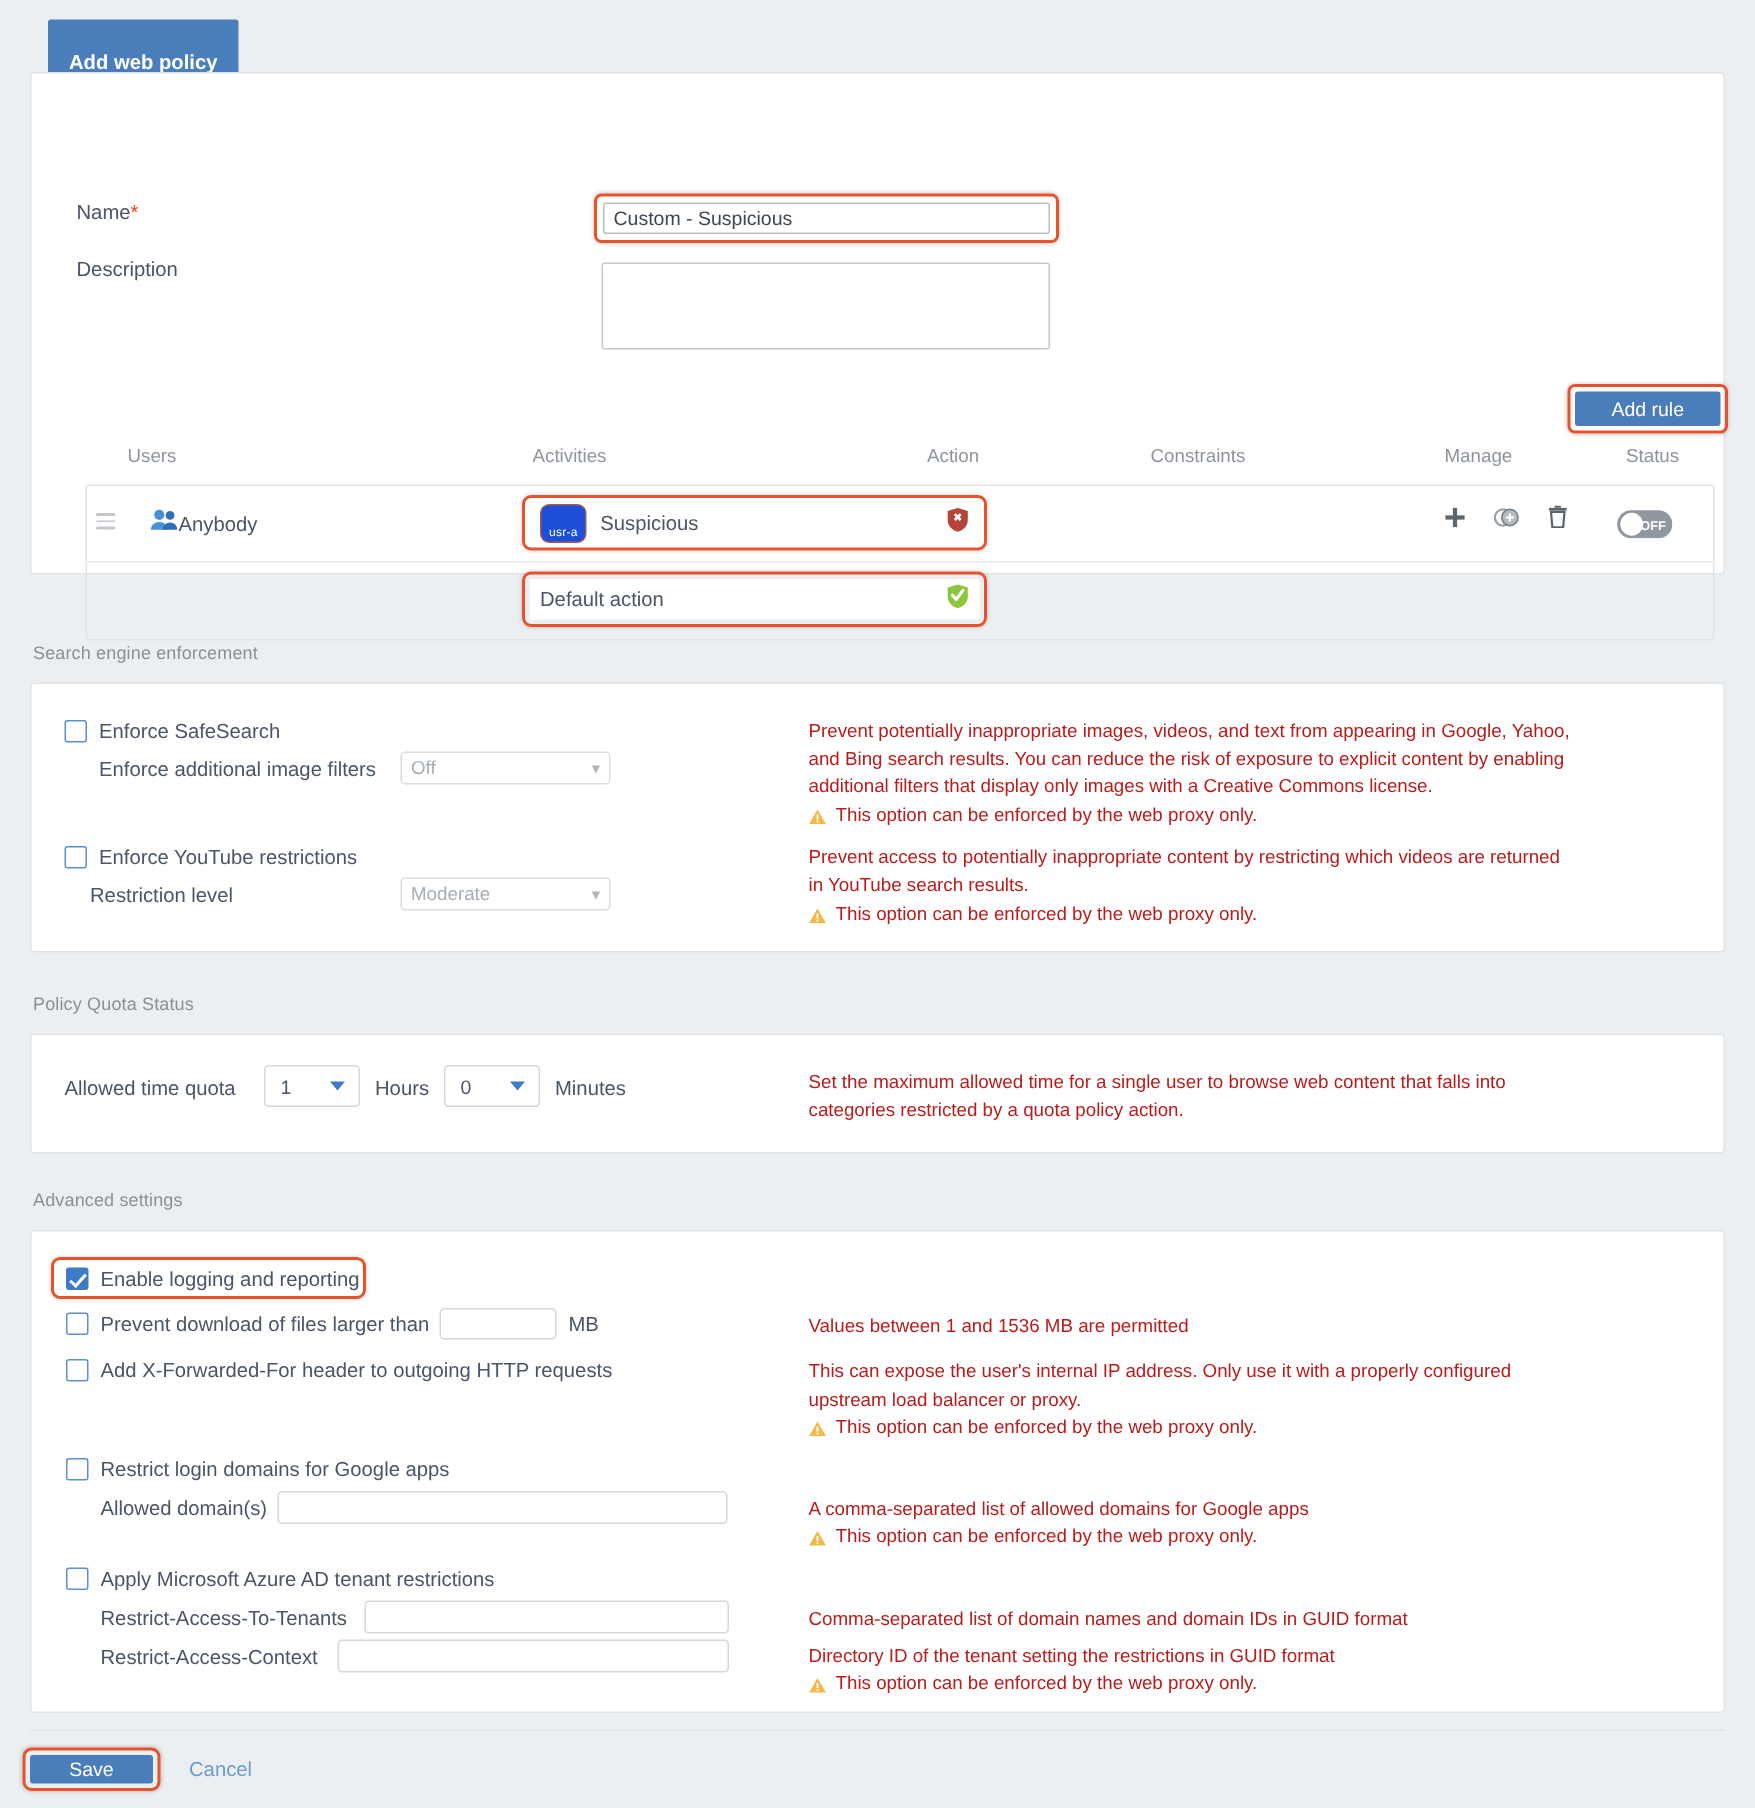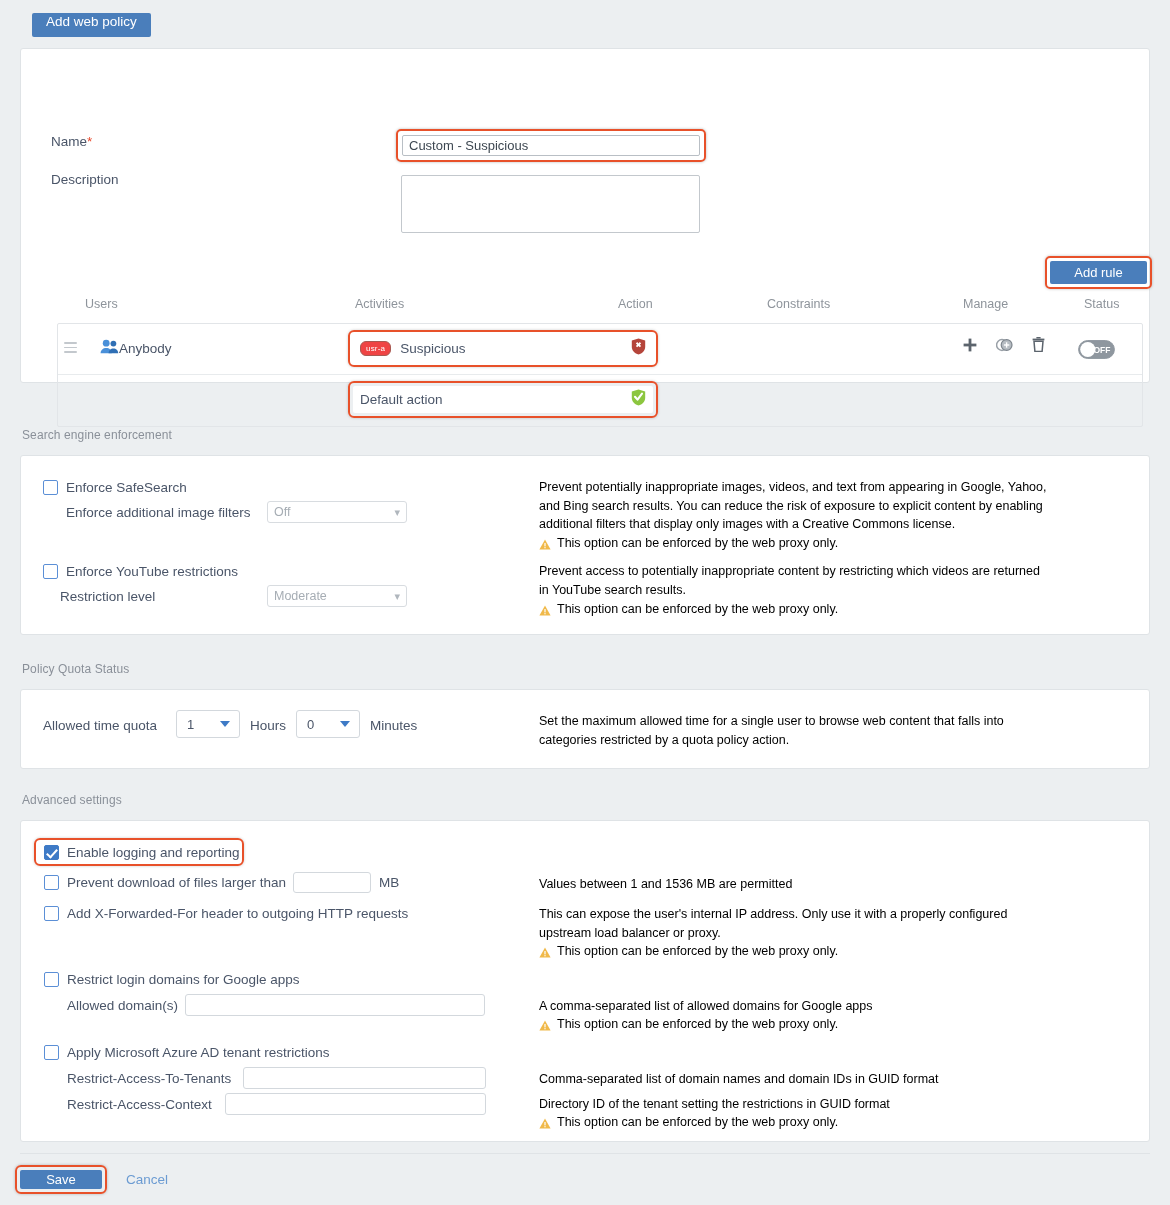--- a/index.html
+++ b/index.html
@@ -13,21 +13,21 @@
   }
   .page { position: relative; width: 1170px; height: 1205px; overflow: hidden; }
 
   
   .topbar { position: absolute; left: 0; top: 0; width: 1170px; height: 48px; background: #eceff1; }
   .add-web-policy {
     position: absolute; left: 32px; top: 13px;
     background: #4a7ebb; color: #ffffff;
     border: none; border-radius: 2px;
     font-size: 13.5px; font-family: "Liberation Sans", sans-serif;
-    padding: 2px 14px 8px; cursor: pointer; line-height: 1;
+    padding: 22px 14px 8px; cursor: pointer; line-height: 1; font-weight: bold;
   }
 
   
   .card {
     position: absolute; background: #ffffff;
     border: 1px solid #dfe3e6; border-radius: 3px;
   }
   .section-title {
     position: absolute; font-size: 12px; color: #8a9099; font-weight: 400;
     letter-spacing: .1px;
@@ -93,23 +93,23 @@
     position: absolute; left: 290px; top: 6px; width: 310px; height: 37px;
     border: 2.5px solid #e8512a; border-radius: 6px;
     box-shadow: 0 0 3px rgba(0,0,0,.2);
   }
   .act-box {
     position: absolute; left: 295px; top: 11px; width: 300px; height: 27px;
     background: #fff; display: flex; align-items: center; padding: 0 7px;
     border-radius: 2px; cursor: pointer;
   }
   .usr-pill {
-    display: inline-block; background: #ef4444; color: #ffffff;
+    display: inline-block; background: #1d4ed8; color: #ffffff;
     font-size: 8px; line-height: 11px; border-radius: 6px;
-    padding: 1px 5px 1px; letter-spacing: .2px; margin-right: 9px;
+    padding: 12px 5px 1px; letter-spacing: .2px; margin-right: 9px;
     border: 1px solid #a85a52;
   }
   .act-name { font-size: 13.5px; color: #4a5568; flex: 1; }
 
   .manage-cell { position: absolute; left: 905px; top: 13px; display: flex; align-items: center; gap: 19px; }
   .mg-icon { cursor: pointer; line-height: 0; }
   .status-cell { position: absolute; left: 1020px; top: 16px; cursor: pointer; }
 
   
   #title-search { left: 22px; top: 428px; }
@@ -128,21 +128,21 @@
   }
 
   .sel {
     position: absolute; height: 22px; border: 1px solid #d8dce0; border-radius: 3px;
     background: #fff; font-size: 12.5px; color: #a6adb4;
     font-family: "Liberation Sans", sans-serif; padding: 0 6px;
     display: flex; align-items: center; cursor: pointer;
   }
   .sel .chev { margin-left: auto; color: #b0b7bd; font-size: 11px; }
 
-  .help { position: absolute; font-size: 12.5px; color: #000000; line-height: 18.5px; }
+  .help { position: absolute; font-size: 12.5px; color: #b91c1c; line-height: 18.5px; }
   .warn-line { display: flex; align-items: flex-start; gap: 6px; }
   .warn-ico { flex: 0 0 auto; margin-top: 3px; }
 
   
   #title-quota { left: 22px; top: 662px; }
   #card-quota { left: 20px; top: 689px; width: 1130px; height: 80px; }
   .spin {
     position: absolute; height: 28px; border: 1px solid #d3d8dd; border-radius: 3px;
     background: #fff; display: flex; align-items: center; cursor: pointer;
   }

